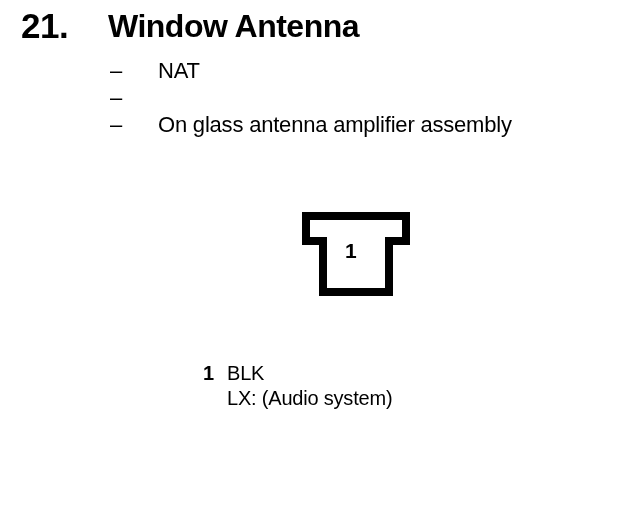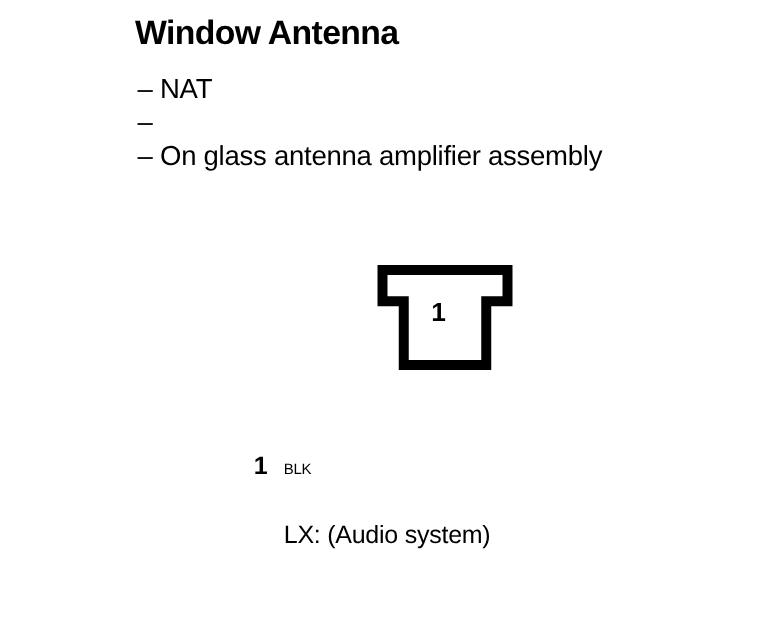--- a/index.html
+++ b/index.html
@@ -37,21 +37,21 @@
     font-size: 35px;
     font-weight: bold;
     line-height: 40px;
     letter-spacing: -0.5px;
     white-space: nowrap;
   }
   .item-title {
     position: absolute;
     left: 108px;
     top: 6px;
-    font-size: 27px;
+    font-size: 32px;
     font-weight: bold;
     line-height: 40px;
     letter-spacing: -0.5px;
     white-space: nowrap;
   }
 
   .bullet-list {
     position: absolute;
     left: 110px;
     top: 57px;
@@ -66,20 +66,21 @@
   .bullet-dash {
     font-size: 22px;
     line-height: 27px;
     width: 18px;
     flex: 0 0 18px;
   }
   .bullet-text {
     font-size: 22px;
     line-height: 27px;
     letter-spacing: -0.2px;
+    margin-left: 30px;
   }
 
   
   .connector-wrap {
     position: absolute;
     left: 300px;
     top: 210px;
     width: 112px;
     height: 88px;
   }
@@ -109,38 +110,38 @@
     white-space: nowrap;
   }
   .legend-pin {
     font-size: 20px;
     font-weight: bold;
     line-height: 25px;
     width: 24px;
     flex: 0 0 24px;
   }
   .legend-value {
-    font-size: 12px;
+    font-size: 20px;
     line-height: 25px;
     letter-spacing: -0.2px;
   }
   .legend-sub {
     margin-left: 24px;
     font-size: 20px;
     line-height: 25px;
     letter-spacing: -0.2px;
-    margin-top: 30px;
   }
 </style>
 </head>
 <body>
 
 <div class="page">
 
   <div class="header">
+    <div class="item-number">21.</div>
     <div class="item-title">Window Antenna</div>
 
     <div class="bullet-list">
       <div class="bullet-row">
         <span class="bullet-dash">–</span>
         <span class="bullet-text">NAT</span>
       </div>
       <div class="bullet-row">
         <span class="bullet-dash">–</span>
       </div>

